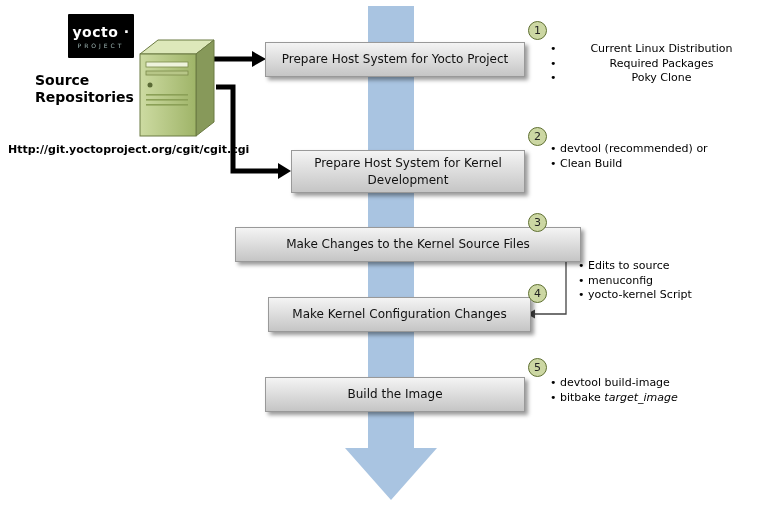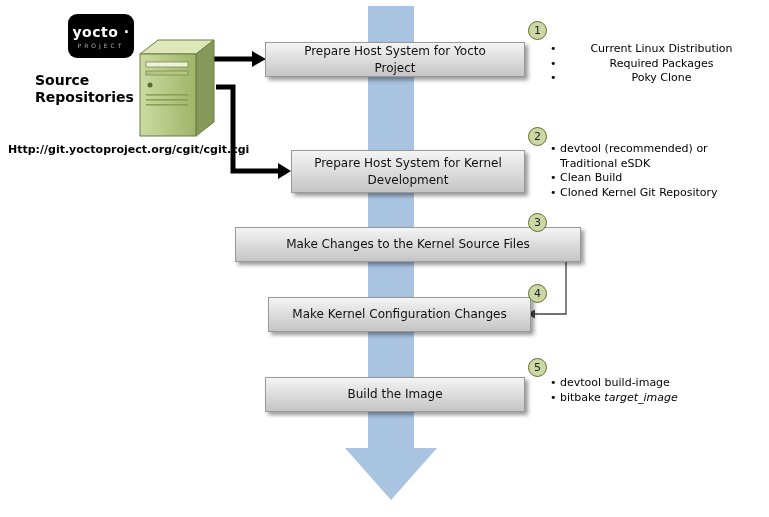--- a/index.html
+++ b/index.html
@@ -4,33 +4,33 @@
 <style>
   html,body{margin:0;padding:0;background:#fff;}
   .canvas{
     position:relative;width:769px;height:517px;background:#ffffff;overflow:hidden;
     font-family:"DejaVu Sans","Liberation Sans",sans-serif;color:#111;
   }
   .overlay-svg{position:absolute;left:0;top:0;width:769px;height:517px;pointer-events:none;}
 
   
   .logo{position:absolute;left:68px;top:14px;width:66px;height:44px;background:#000;
-    border-radius:9px;display:flex;flex-direction:column;align-items:center;justify-content:center;}
+    border-radius:1px;display:flex;flex-direction:column;align-items:center;justify-content:center;}
   .logo-name{color:#fff;font-size:14px;font-weight:bold;letter-spacing:.5px;line-height:16px;}
   .logo-sub{color:#9fb6b4;font-size:6px;letter-spacing:3px;margin-top:2px;}
 
   
   .server{position:absolute;left:136px;top:36px;}
 
   .src-label{position:absolute;left:35px;top:72px;font-size:14px;font-weight:bold;line-height:17px;color:#000;}
   .url{position:absolute;left:8px;top:143px;font-size:11px;color:#000;font-weight:bold;}
 
   
   .box{position:absolute;display:flex;align-items:center;justify-content:center;text-align:center;
-    font-size:12px;line-height:1.35;color:#111;padding:0 16px;box-sizing:border-box;
+    font-size:12px;line-height:1.35;color:#111;padding:0 8px;box-sizing:border-box;
     background:linear-gradient(#f4f4f4,#c5c5c5);border:1px solid #999;
     box-shadow:3px 3px 4px rgba(0,0,0,.40);}
   .box1{left:265px;top:42px;width:260px;height:35px;}
   .box2{left:291px;top:150px;width:234px;height:43px;}
   .box3{left:235px;top:227px;width:346px;height:35px;}
   .box4{left:268px;top:297px;width:263px;height:35px;}
   .box5{left:265px;top:377px;width:260px;height:35px;}
 
   
   .badge{position:absolute;width:19px;height:19px;border-radius:50%;box-sizing:border-box;
@@ -121,26 +121,29 @@
 
   <ul class="bullets ul1">
     <li>Current Linux Distribution</li>
     <li>Required Packages</li>
     <li>Poky Clone</li>
   </ul>
 
   <ul class="bullets ul2">
     <li>
       <span>devtool (recommended) or</span>
-      <span class="cont">Traditional eSDK</span>
     </li>
     <li>Clean Build</li>
-    <li>Cloned Kernel Git Repository</li>
   </ul>
 
+  <ul class="bullets ul34">
+    <li>Edits to source</li>
+    <li>menuconfig</li>
+    <li>yocto-kernel Script</li>
+  </ul>
 
   <ul class="bullets ul5">
     <li>devtool build-image</li>
     <li>
       <span>bitbake</span>
       <i>target_image</i>
     </li>
   </ul>
 
 </div>

